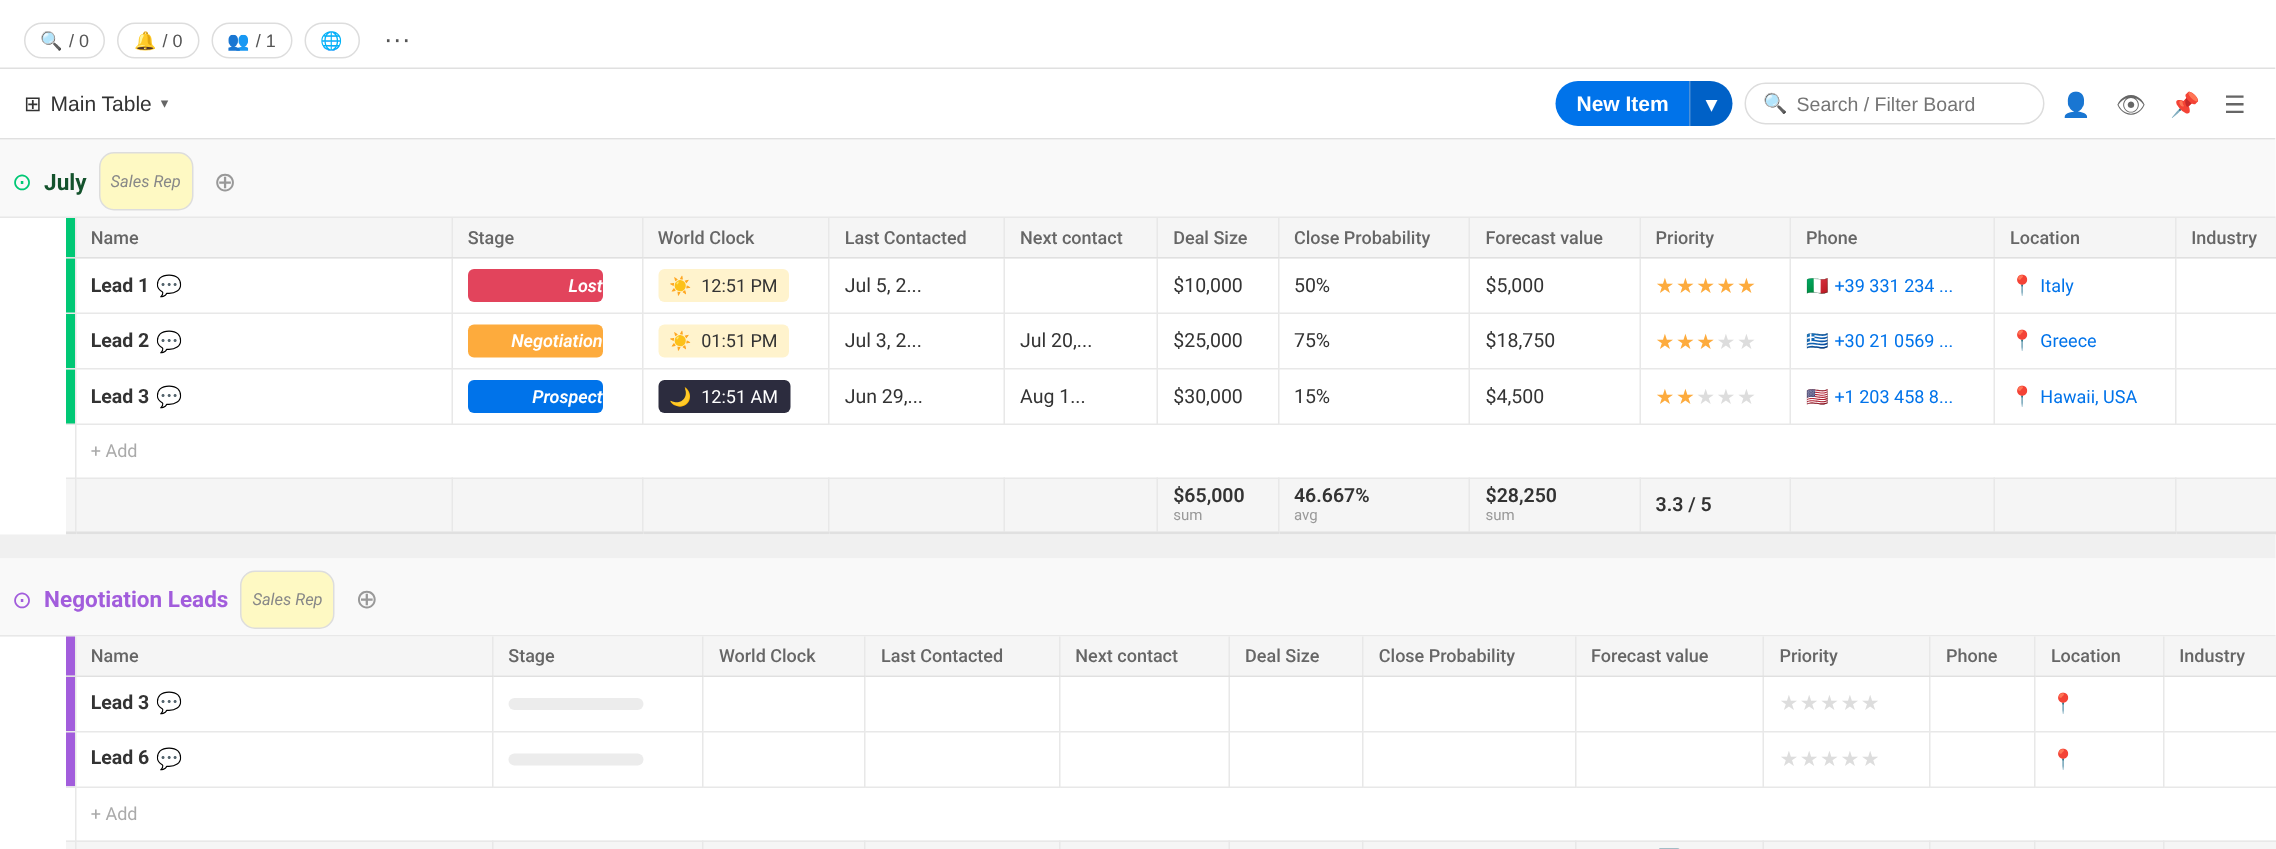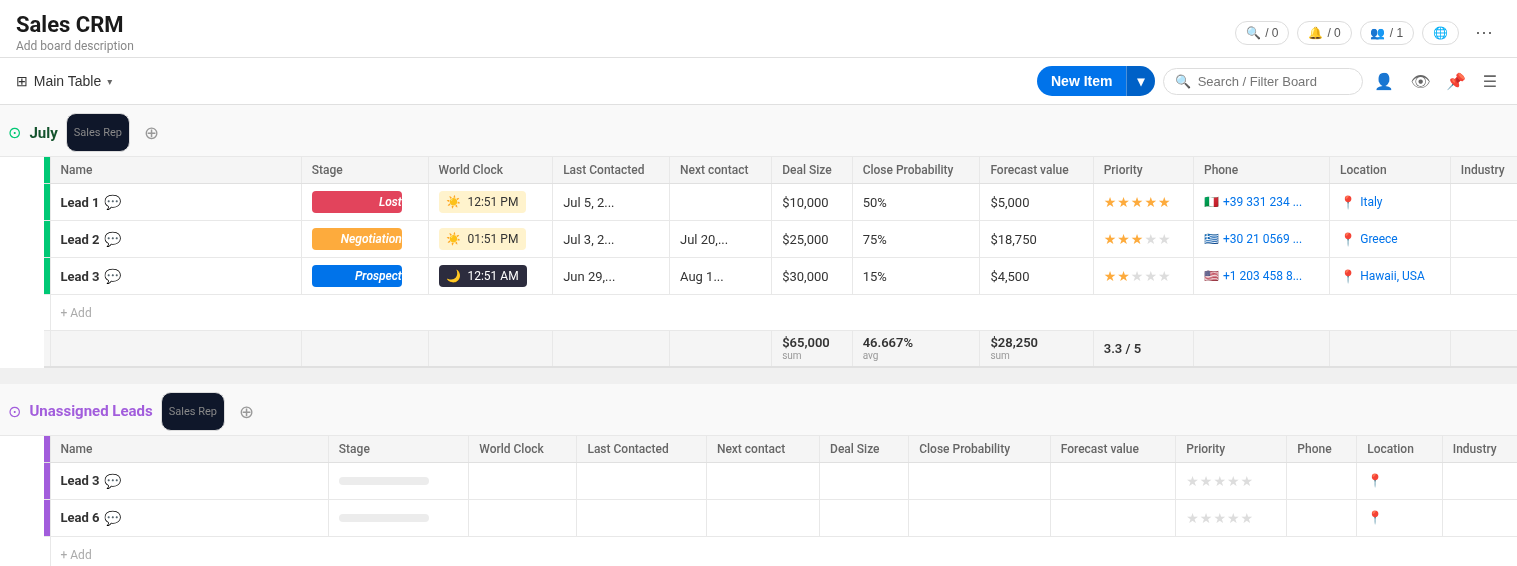--- a/index.html
+++ b/index.html
@@ -25,21 +25,21 @@
     .search-box input { border: none; outline: none; font-size: 13px; color: #555; background: transparent; width: 150px; }
     .toolbar-icon { cursor: pointer; color: #666; font-size: 16px; padding: 4px; }
 
     
     .table-area { overflow-x: auto; }
     .section { margin-bottom: 0; }
     .section-header-row { display: flex; align-items: center; padding: 8px 0 4px 8px; gap: 8px; background: #f9f9f9; border-bottom: 1px solid #e8e8e8; }
     .section-title { font-size: 15px; font-weight: 700; }
     .section-title.july { color: #14532d; }
     .section-title.unassigned { color: #a25ddc; }
-    .section-count { font-size: 11px; color: #888; border: 1px solid #ddd; border-radius: 10px; padding: 12px 7px; background: #0f172a; cursor: pointer; }
+    .section-count { font-size: 11px; color: #888; border: 1px solid #ddd; border-radius: 10px; padding: 12px 7px; background: #fef9c3; cursor: pointer; font-style: italic; }
 
     
     .crm-table { width: 100%; border-collapse: collapse; min-width: 1400px; margin-left: 44px; }
     .crm-table th { background: #f5f5f5; border-bottom: 1px solid #e0e0e0; border-right: 1px solid #e8e8e8; padding: 6px 10px; text-align: left; font-weight: 500; font-size: 12px; color: #666; white-space: nowrap; }
     .crm-table td { border-bottom: 1px solid #e8e8e8; border-right: 1px solid #e8e8e8; padding: 0; height: 36px; white-space: nowrap; }
     .cell-inner { padding: 0 10px; height: 36px; display: flex; align-items: center; gap: 5px; }
     .row-name { font-size: 13px; color: #333; font-weight: 700; cursor: pointer; }
     .comment-icon { color: #bbb; font-size: 14px; cursor: pointer; }
 
     
@@ -88,24 +88,20 @@
     .collapse-icon { color: #00c875; font-size: 16px; cursor: pointer; }
     .collapse-icon-ua { color: #a25ddc; font-size: 16px; cursor: pointer; }
 
     .n-a-cell { display: flex; align-items: center; gap: 4px; color: #888; font-size: 12px; }
     .info-icon { color: #0073ea; font-size: 13px; }
   </style>
 </head>
 <body>
 
 <div class="top-header">
-  <div class="top-header-left">
-    <h1>Sales CRM</h1>
-    <div class="subtitle">Add board description</div>
-  </div>
   <div class="top-header-right">
     <button class="icon-btn">
       <span>🔍</span>
       <span>/ 0</span>
     </button>
     <button class="icon-btn">
       <span>🔔</span>
       <span>/ 0</span>
     </button>
     <button class="icon-btn">
@@ -426,21 +422,21 @@
     <td></td>
   </tr>
         </tbody>
     </table>
   </div>
 
   <div style="height:16px;background:#f0f0f0;"></div>
   <div class="section">
     <div class="section-header-row">
       <span class="collapse-icon-ua">⊙</span>
-      <span class="section-title unassigned">Unassigned Leads</span>
+      <span class="section-title unassigned">Negotiation Leads</span>
       <span class="section-count">Sales Rep</span>
       <span class="add-group-btn">⊕</span>
     </div>
 
     <table class="crm-table">
       <thead>
         <tr>
           <th style="width:6px;padding:0;background:#a25ddc;"></th>
           <th style="min-width:220px;">Name</th>
           <th>Stage</th>

